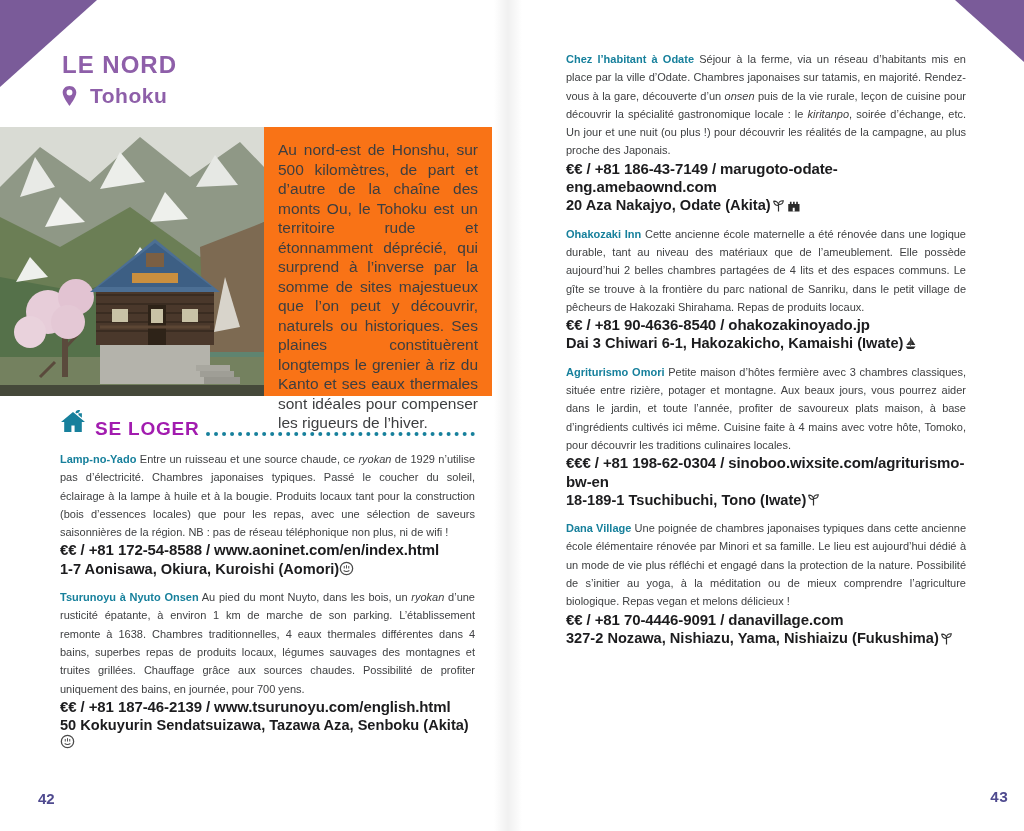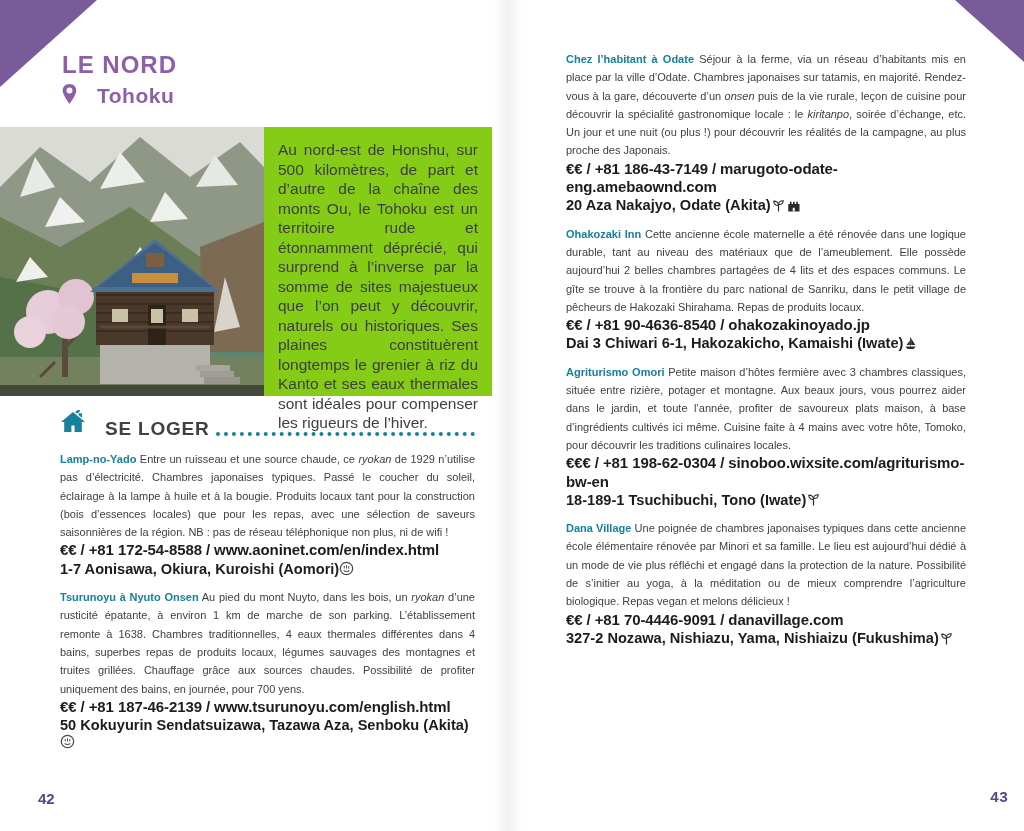--- a/index.html
+++ b/index.html
@@ -9,34 +9,34 @@
   .corner{position:absolute;width:97px;height:87px;background:#7a5b99;}
   .corner.left{left:0;top:0;clip-path:polygon(0 0,100% 0,0 100%);}
   .corner.right{right:0;top:0;clip-path:polygon(0 0,100% 0,100% 100%);}
   
   .gutter{position:absolute;left:494px;top:0;width:28px;height:831px;
           background:linear-gradient(90deg,rgba(0,0,0,0) 0%,rgba(0,0,0,0.06) 50%,rgba(0,0,0,0) 100%);}
   .page-edge{position:absolute;right:9px;top:0;width:2px;height:831px;background:#dcdcdc;}
   
   .hdr{position:absolute;left:62px;top:52px;}
   .title{font-size:24px;font-weight:800;letter-spacing:1px;color:#8e5fa9;line-height:1.1;}
-  .locrow{display:flex;gap:20px;margin-top:6px;}
+  .locrow{display:flex;align-items:center;gap:13px;margin-top:6px;}
   .locrow svg{display:block;}
   .loc{font-size:21px;font-weight:800;color:#8e5fa9;letter-spacing:0.5px;}
   
   .media{position:absolute;left:0;top:127px;width:492px;height:269px;display:flex;}
   .photo{width:264px;height:269px;flex:0 0 auto;}
-  .intro-box{flex:1;background:#84cc16;padding:13px 14px 10px 14px;box-sizing:border-box;}
+  .intro-box{flex:1;background:#f97316;padding:13px 14px 10px 14px;box-sizing:border-box;}
   .intro-box p{margin:0;font-size:15.5px;line-height:19.5px;text-align:justify;color:#3d3e40;}
   
   .colL{position:absolute;left:60px;top:410px;width:415px;}
   .colR{position:absolute;left:566px;top:50px;width:400px;}
   
   .sechdr{display:flex;align-items:flex-end;margin:0 0 12px 0;}
-  .sechdr .lbl{font-size:19px;font-weight:800;color:#404040;letter-spacing:0.8px;margin-left:19px;line-height:1;}
+  .sechdr .lbl{font-size:19px;font-weight:800;color:#a21caf;letter-spacing:0.8px;margin-left:9px;line-height:1;}
   .sechdr .leader{flex:1;border-bottom:4px dotted #17809c;margin:0 0 2px 6px;}
   
   .listing{margin:0 0 10px 0;}
   .listing p{margin:0;font-size:11px;line-height:18.3px;text-align:justify;}
   .vname{font-weight:700;color:#17809c;}
   .contact{font-size:15px;line-height:18.3px;font-weight:700;color:#1c1c1e;letter-spacing:-0.1px;}
   .addr{font-size:14.6px;line-height:18.3px;font-weight:700;color:#1c1c1e;display:flex;align-items:center;flex-wrap:wrap;}
   .addr .ico{width:15px;height:15px;flex:0 0 auto;display:inline-block;}
   
   .pnum{position:absolute;bottom:24px;font-size:15px;font-weight:700;color:#4f4a8f;}

